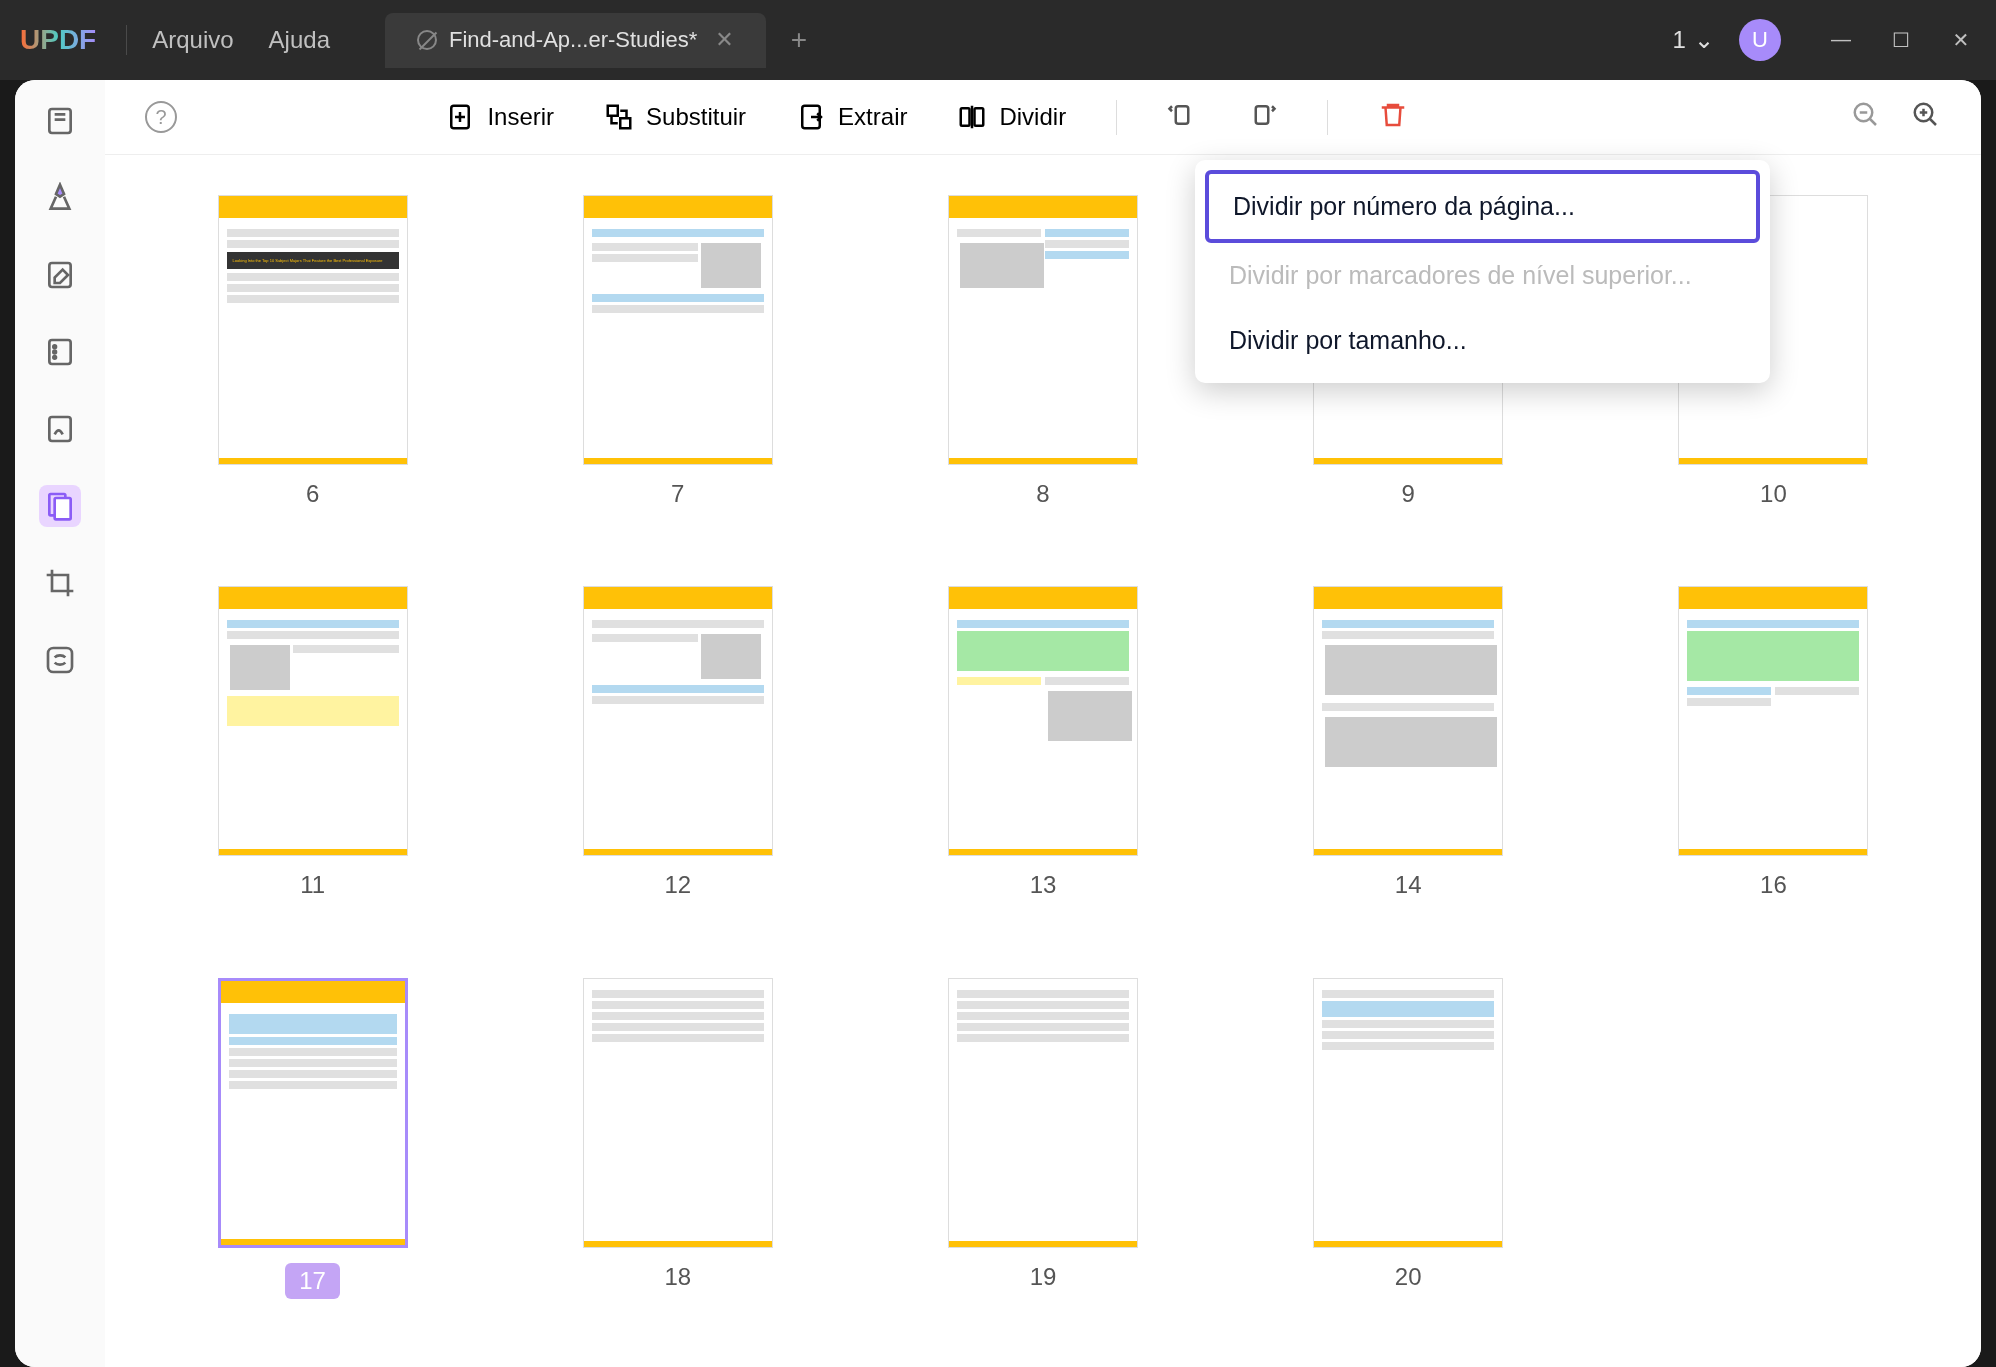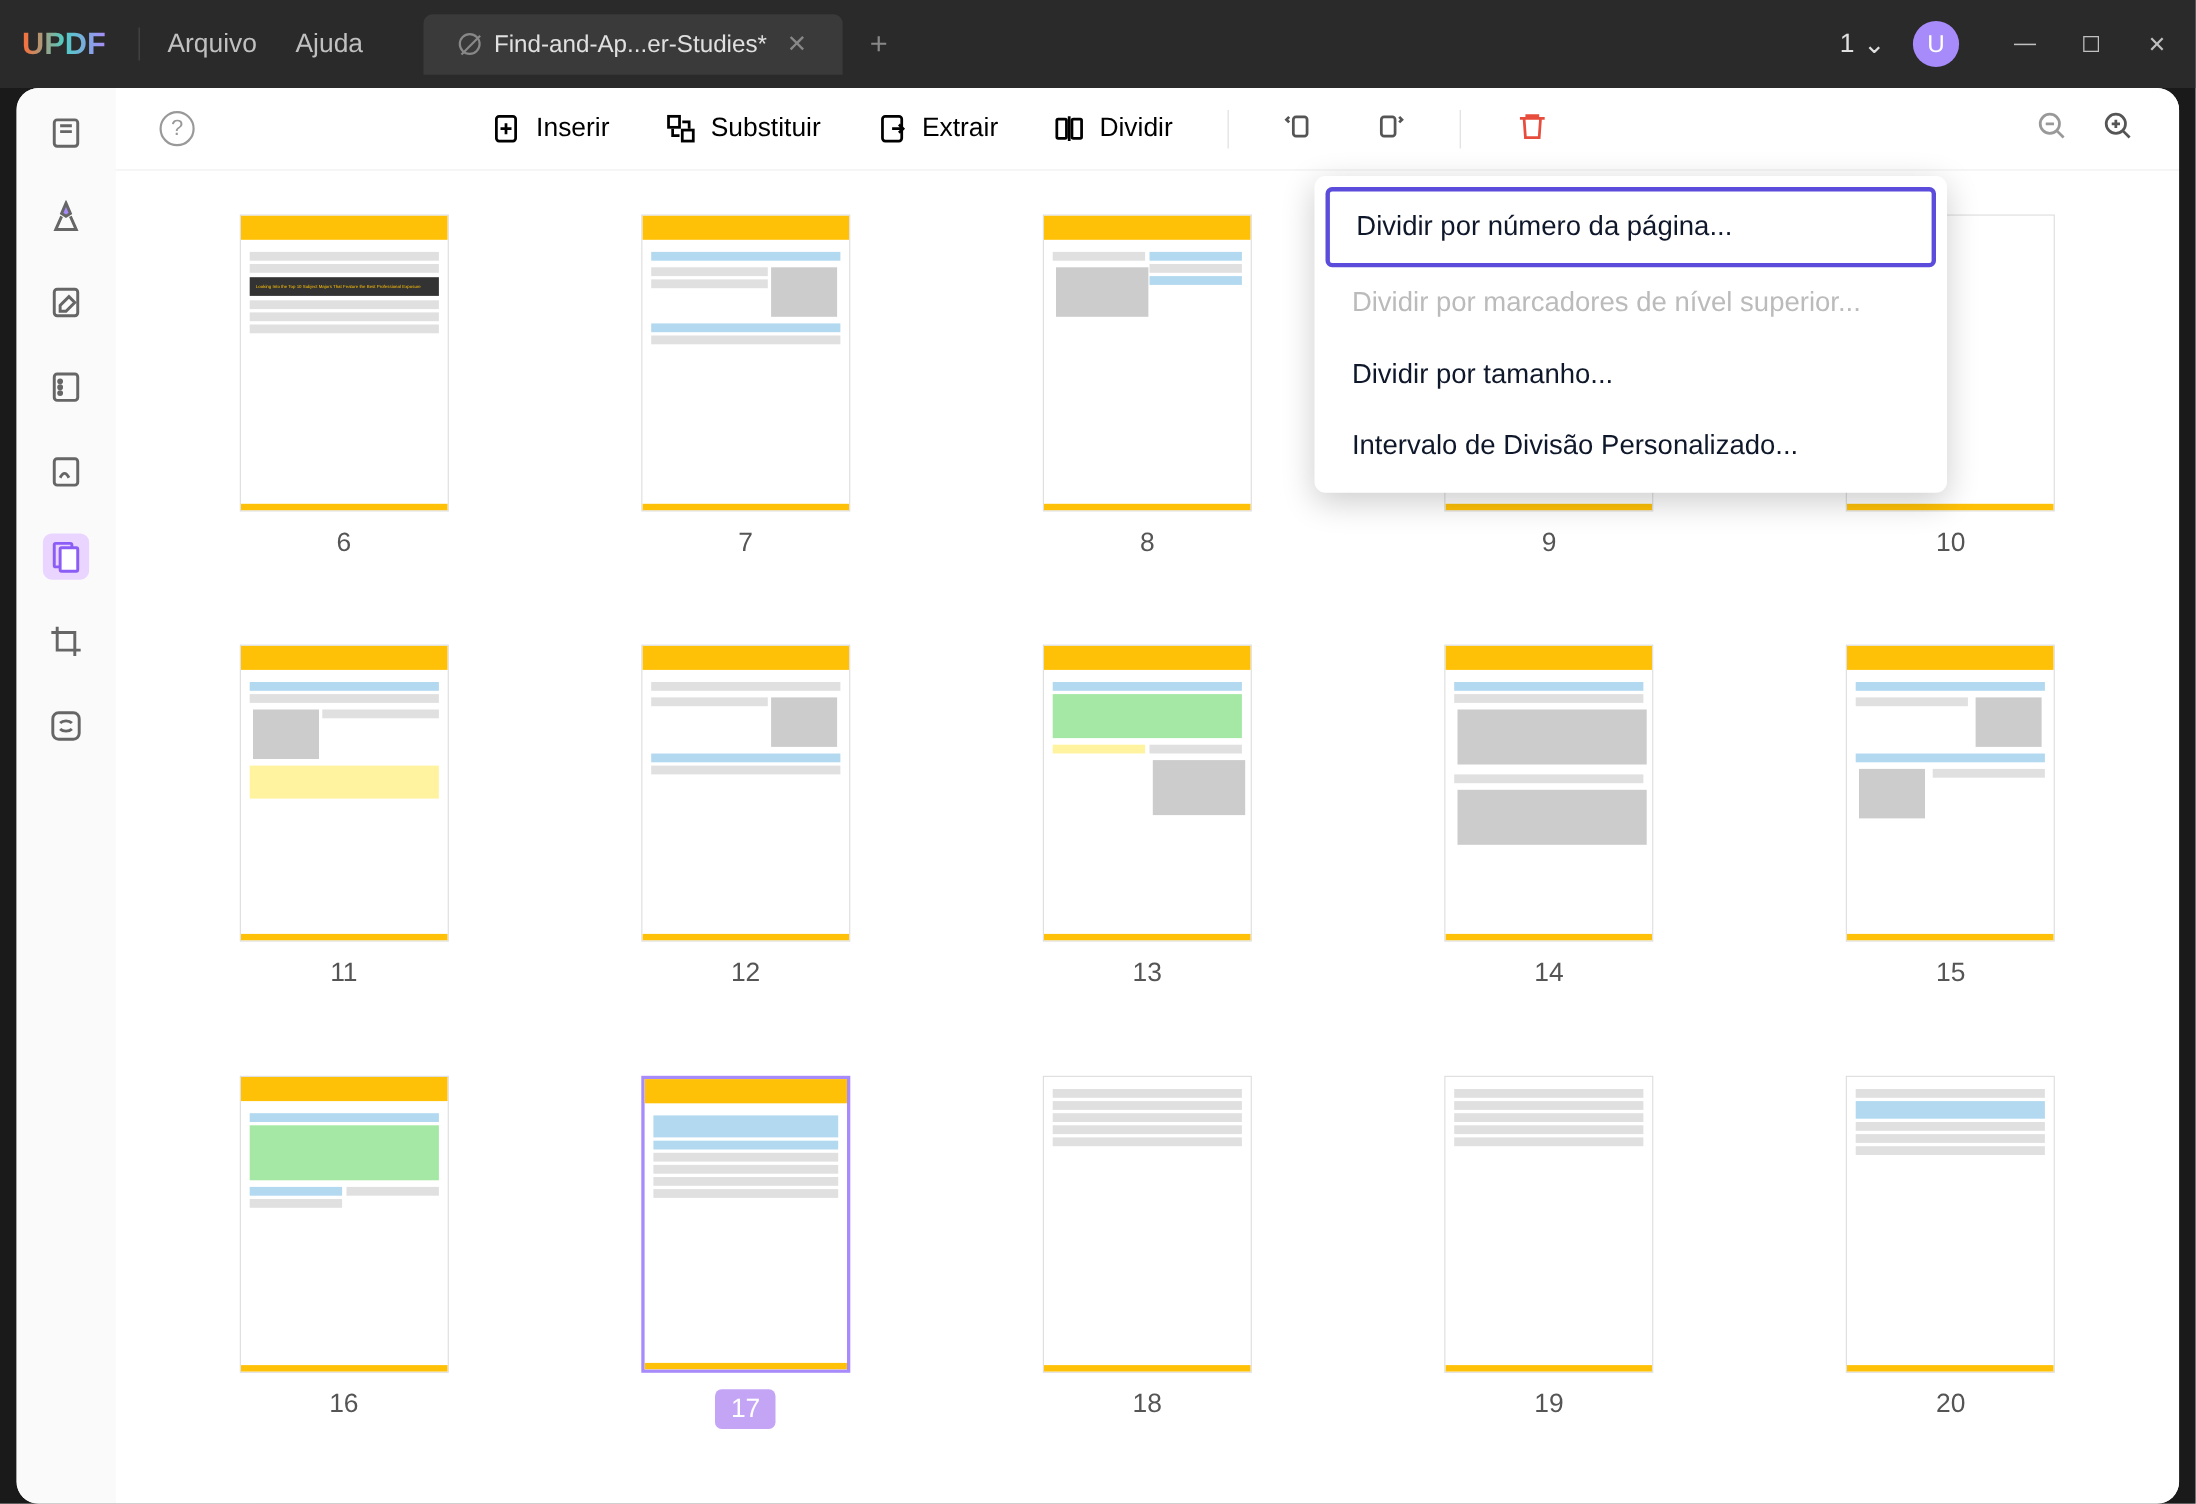--- a/index.html
+++ b/index.html
@@ -195,21 +195,20 @@
         <div class="tool-icon-only"><svg viewBox="0 0 24 24" fill="none" stroke="#555" stroke-width="2">
               <circle cx="10" cy="10" r="7"></circle>
               <path d="M7 10h6M10 7v6M15 15l5 5"></path>
             </svg></div>
       </div>
 
       <div class="dropdown">
         <div class="dropdown-item selected">Dividir por número da página...</div>
         <div class="dropdown-item disabled">Dividir por marcadores de nível superior...</div>
         <div class="dropdown-item">Dividir por tamanho...</div>
-        <div class="dropdown-item">Intervalo de Divisão Personalizado...</div>
       </div>
     </div>
 
     <div class="pages-grid" id="pages-grid">
         <div class="page-thumb">
     <div class="thumb-img ">
       <div class="thumb-header"></div>
       <div class="thumb-content">
               <div class="thumb-block"></div>
               <div class="thumb-block"></div>
@@ -338,43 +337,20 @@
       <div class="thumb-content"><div class="thumb-block blue"></div><div class="thumb-block"></div><div class="thumb-img-box" style="width:100%;height:50px"></div><div class="thumb-block"></div><div class="thumb-img-box" style="width:100%;height:50px"></div></div>
       <div class="thumb-footer"></div>
     </div>
     <div class="page-num ">14</div>
         </div>
         <div class="page-thumb">
     <div class="thumb-img ">
       <div class="thumb-header"></div>
       <div class="thumb-content">
               <div class="thumb-block blue"></div>
-              <div style="display:flex;gap:4px">
-                <div style="flex:1">
-                  <div class="thumb-block"></div>
-                </div>
-                <div class="thumb-img-box"></div>
-              </div>
-              <div class="thumb-block blue"></div>
-              <div style="display:flex;gap:4px">
-                <div class="thumb-img-box"></div>
-                <div style="flex:1">
-                  <div class="thumb-block"></div>
-                </div>
-              </div>
-            </div>
-      <div class="thumb-footer"></div>
-    </div>
-    <div class="page-num ">15</div>
-        </div>
-        <div class="page-thumb">
-    <div class="thumb-img ">
-      <div class="thumb-header"></div>
-      <div class="thumb-content">
-              <div class="thumb-block blue"></div>
               <div class="thumb-block green" style="height:50px"></div>
               <div style="display:flex;gap:4px">
                 <div style="flex:1">
                   <div class="thumb-block blue"></div>
                   <div class="thumb-block"></div>
                 </div>
                 <div style="flex:1">
                   <div class="thumb-block"></div>
                 </div>
               </div>

